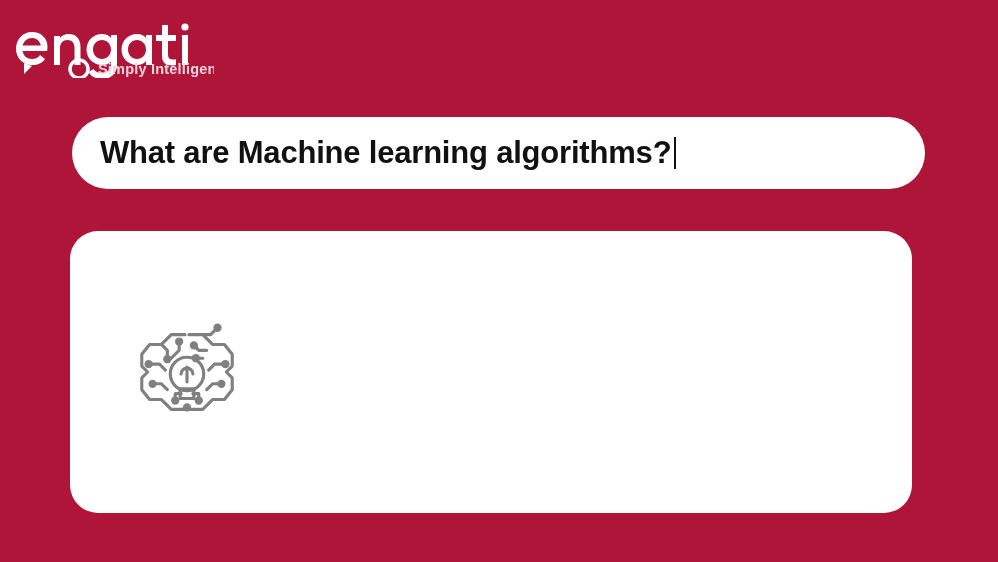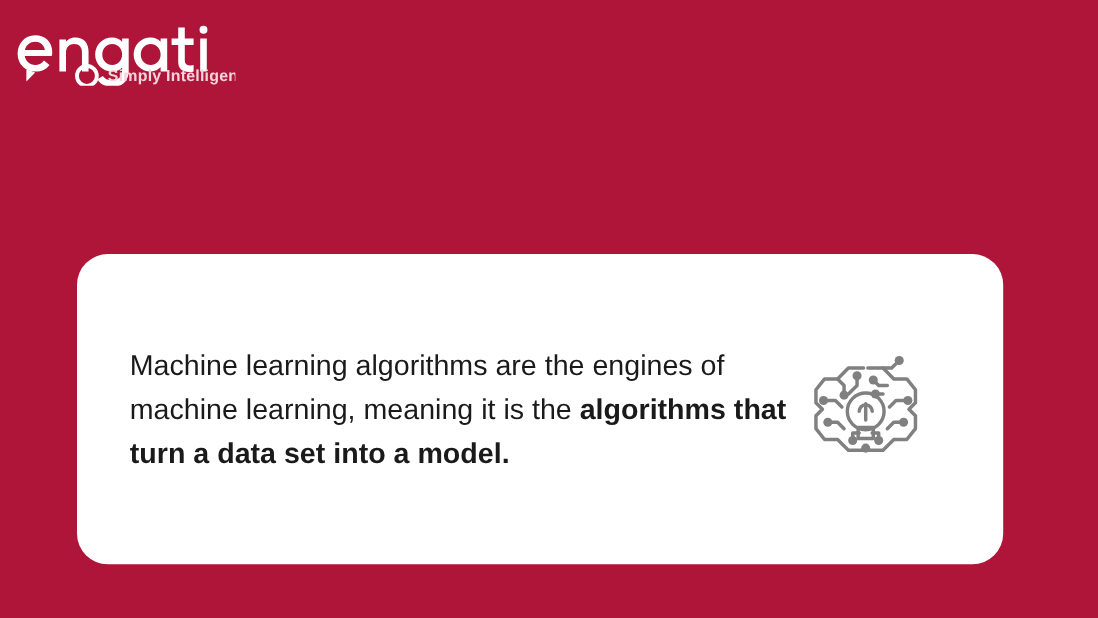--- a/index.html
+++ b/index.html
@@ -177,24 +177,26 @@
         </g>
 
         <circle cx="65" cy="47" r="9" fill="none" stroke="#ffffff" stroke-width="3.5"></circle>
         <text x="84" y="52" fill="#f3d4dc" font-family="Liberation Sans, sans-serif" font-size="14.5" font-weight="bold" letter-spacing="0.2">Simply Intelligent</text>
       </svg>
     </div>
 
 
   </div>
 
+  <div class="title-card">
+    <div class="title-text"><span>What are Machine learning algorithms?</span><span class="text-caret"></span></div>
+  </div>
 
   <div class="body-card">
     <div class="body-inner">
-      <div class="body-text"><span>Machine learning algorithms are the engines of machine learning, meaning it is the </span><b>algorithms that turn a data set into a model.</b></div>
 
       <div class="brain-icon">
         <svg viewBox="0 0 120 120" width="118" height="118" aria-hidden="true">
           <g fill="none" stroke="#808080" stroke-width="3.2" stroke-linecap="round" stroke-linejoin="round">
 
             <path d="M58 22 L44 22 L34 32 L22 32 L14 42 L14 54 L20 60 L14 66 L14 78 L22 88 L34 88 L44 98 L58 98"></path>
 
             <path d="M62 22 L76 22 L86 32 L98 32 L106 42 L106 54 L100 60 L106 66 L106 78 L98 88 L86 88 L76 98 L62 98"></path>
 
             <circle cx="60" cy="62" r="17"></circle>

